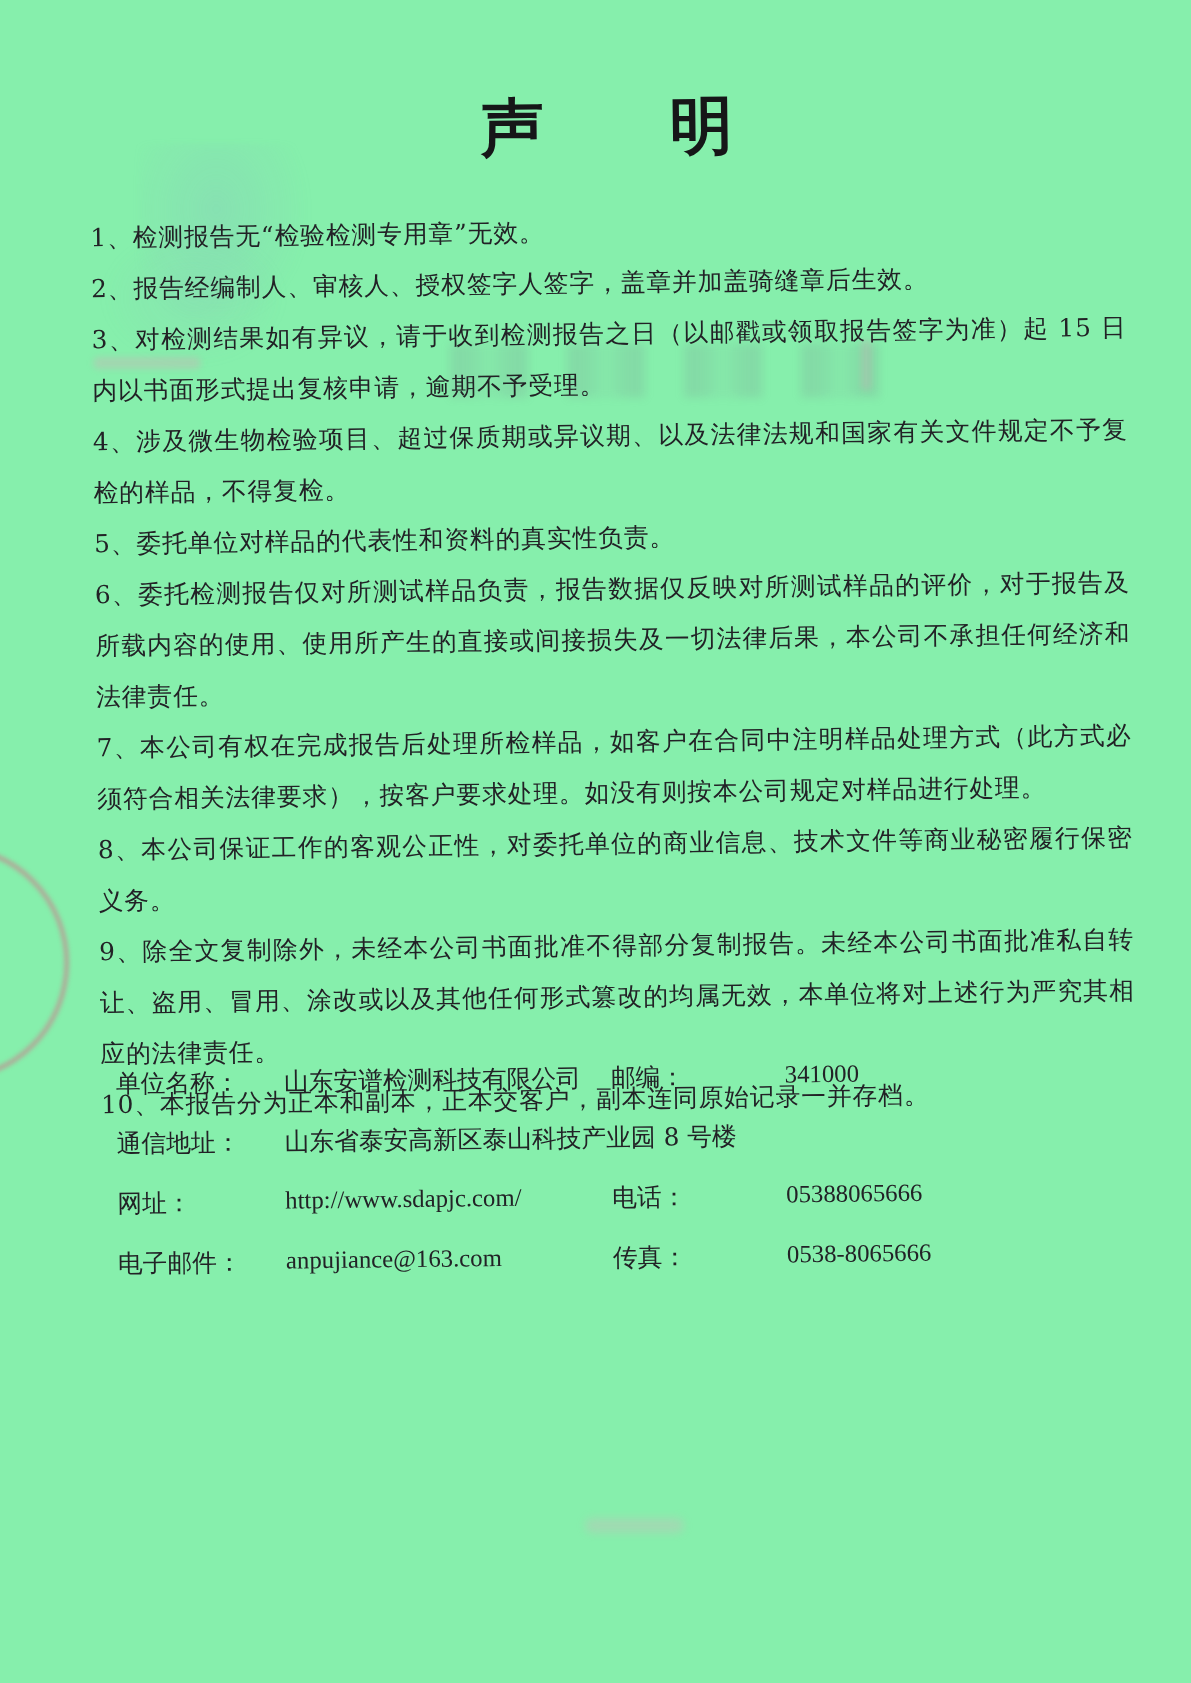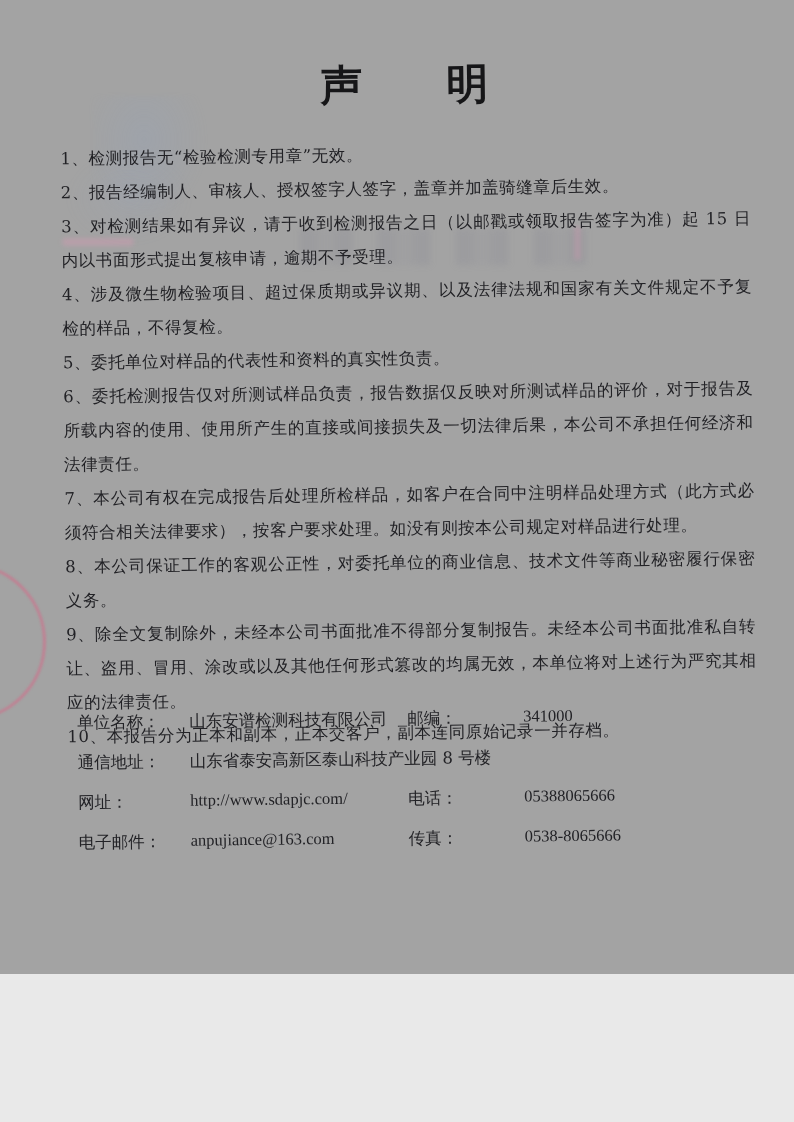--- a/index.html
+++ b/index.html
@@ -1,20 +1,20 @@
 <!DOCTYPE html>
 <html><head>
 <meta charset="utf-8">
 <style>
   html,body{margin:0;padding:0;background:#e9e9e9;}
   .page{
     position:relative;
-    width:794px;height:974px;
+    width:794px;height:1122px;
     margin:0 auto;
-    background:#a3a3a3;
+    background:#86efac;
     overflow:hidden;
     font-family:"DejaVu Serif","Liberation Serif",serif;
     color:#1d1d20;
   }
   
   .content{
     position:absolute;left:64px;top:58px;width:690px;height:1000px;
     transform:rotate(-0.7deg);
     transform-origin:50% 40%;
   }

